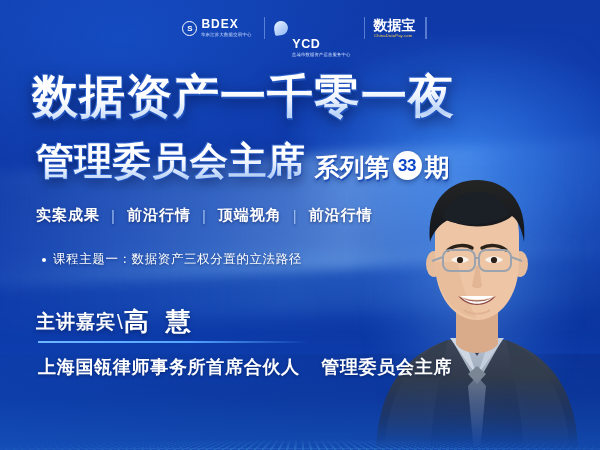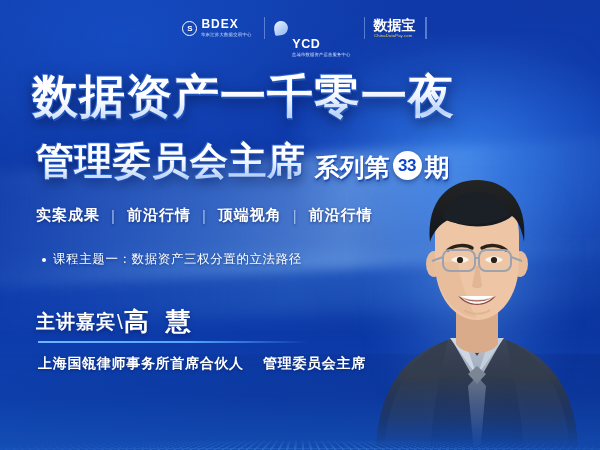--- a/index.html
+++ b/index.html
@@ -181,21 +181,21 @@
   .speaker-slash{ font-size:21px; color:#ffffff; margin:0 1px; }
   .speaker-name{ font-size:25px; font-weight:bold; color:#ffffff; letter-spacing:5px; }
 
   .divider{
     position:absolute; left:38px; top:341px; width:272px; height:2px; z-index:5;
     background:linear-gradient(90deg,#6fb6ff 0%,#56a6ff 55%,rgba(86,166,255,0) 100%);
   }
 
   .credentials{
     position:absolute; left:38px; top:355px; z-index:5;
-    font-size:14px; font-weight:bold; color:#ffffff; letter-spacing:.7px;
+    font-size:18px; font-weight:bold; color:#ffffff; letter-spacing:.7px;
     white-space:nowrap; text-shadow:0 1px 3px rgba(3,20,70,.5);
   }
   .cred-gap{ display:inline-block; width:10px; }
 
   
   .portrait{
     position:absolute; right:18px; bottom:0; width:210px; height:280px;
     z-index:4; pointer-events:none;
     -webkit-mask-image:linear-gradient(to bottom,#000 0%,#000 74%,rgba(0,0,0,.55) 88%,rgba(0,0,0,0) 100%);
             mask-image:linear-gradient(to bottom,#000 0%,#000 74%,rgba(0,0,0,.55) 88%,rgba(0,0,0,0) 100%);

